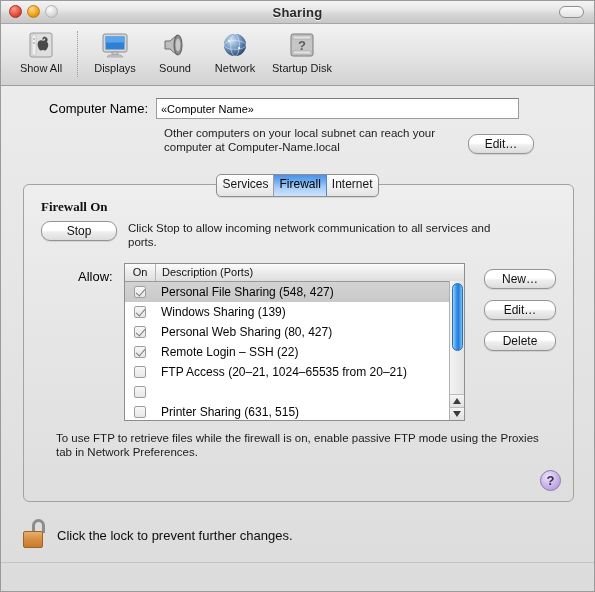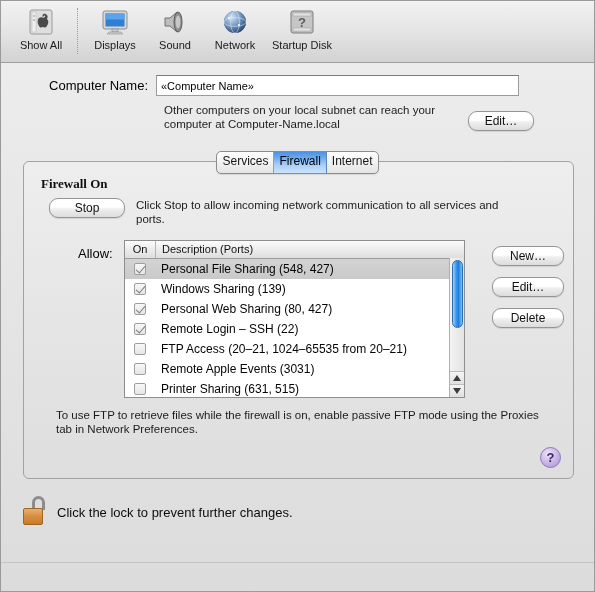--- a/index.html
+++ b/index.html
@@ -174,21 +174,20 @@
     font-family: "Liberation Sans", sans-serif;
     font-size: 12px;
     color: #111;
     background: linear-gradient(to bottom, #ffffff 0%, #ffffff 45%, #efefef 55%, #dcdcdc 100%);
     border: 1px solid #949494;
     border-radius: 9px;
     box-sizing: border-box;
     cursor: default;
     text-align: center;
     box-shadow: 0 1px 1px rgba(0,0,0,0.10);
-    margin-left: 8px;
   }
   .btn-edit-name {
     width: 66px; height: 20px;
     margin-left: 14px;
     margin-top: 8px;
     line-height: 18px;
   }
 
   
   .tabbar {
@@ -472,20 +471,29 @@
     left: 0; bottom: 28px;
     width: 100%;
     border-top: 1px solid #c4c4c4;
   }
 </style>
 </head>
 <body>
 
 <div class="window">
 
+  <div class="titlebar">
+    <div class="traffic">
+      <div class="light close"></div>
+      <div class="light min"></div>
+      <div class="light zoom"></div>
+    </div>
+    <div class="window-title">Sharing</div>
+    <div class="toolbar-pill"></div>
+  </div>
 
   <div class="toolbar">
 
     <div class="tb-item">
       <div class="tb-icon">
         <svg width="30" height="30" viewBox="0 0 30 30">
           <rect x="4" y="3" width="22" height="24" rx="2" fill="#dedede" stroke="#9a9a9a"></rect>
           <rect x="6" y="5" width="4" height="20" fill="#efefef" stroke="#b5b5b5" stroke-width="0.5"></rect>
           <circle cx="8" cy="9" r="0.8" fill="#8a8a8a"></circle>
           <circle cx="8" cy="13" r="0.8" fill="#8a8a8a"></circle>
@@ -627,21 +635,20 @@
             <div class="row-cb">
               <div class="cb"></div>
             </div>
             <div class="row-desc">FTP Access (20–21, 1024–65535 from 20–21)</div>
           </div>
 
           <div class="row">
             <div class="row-cb">
               <div class="cb"></div>
             </div>
-            <div class="row-desc">Remote Apple Events (3031)</div>
           </div>
 
           <div class="row">
             <div class="row-cb">
               <div class="cb"></div>
             </div>
             <div class="row-desc">Printer Sharing (631, 515)</div>
           </div>
 
         </div>

